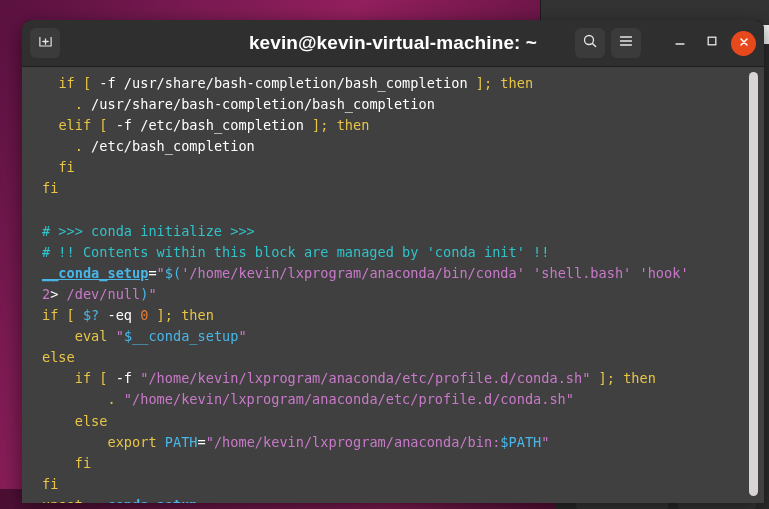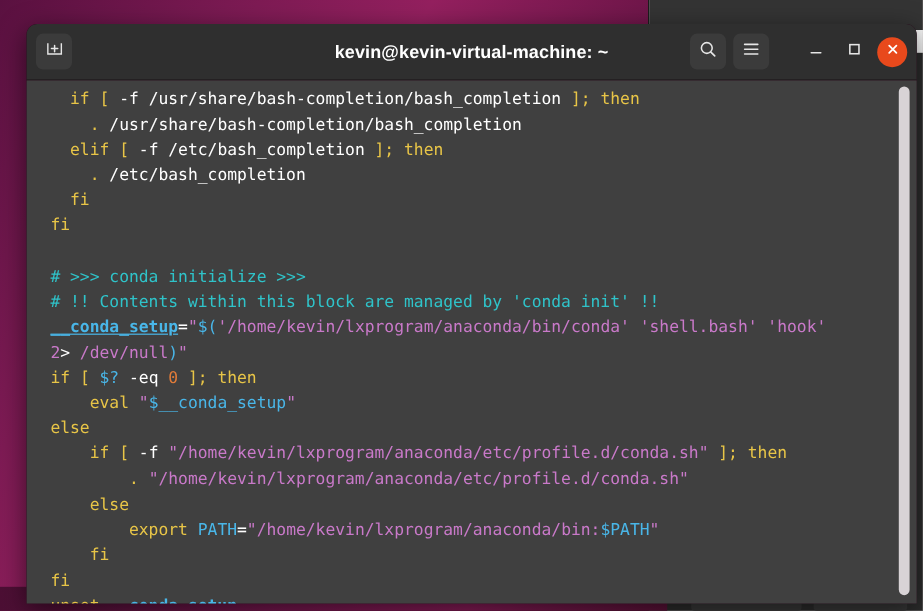--- a/index.html
+++ b/index.html
@@ -116,21 +116,21 @@
     justify-content: center;
     cursor: pointer;
     flex: none;
   }
 
   #window-title {
     position: absolute;
     left: 0;
     right: 0;
     text-align: center;
-    font-size: 15px;
+    font-size: 19px;
     font-weight: bold;
     color: #ffffff;
     pointer-events: none;
     letter-spacing: 0.1px;
   }
 
   #tb-right {
     margin-left: auto;
     display: flex;
     align-items: center;

